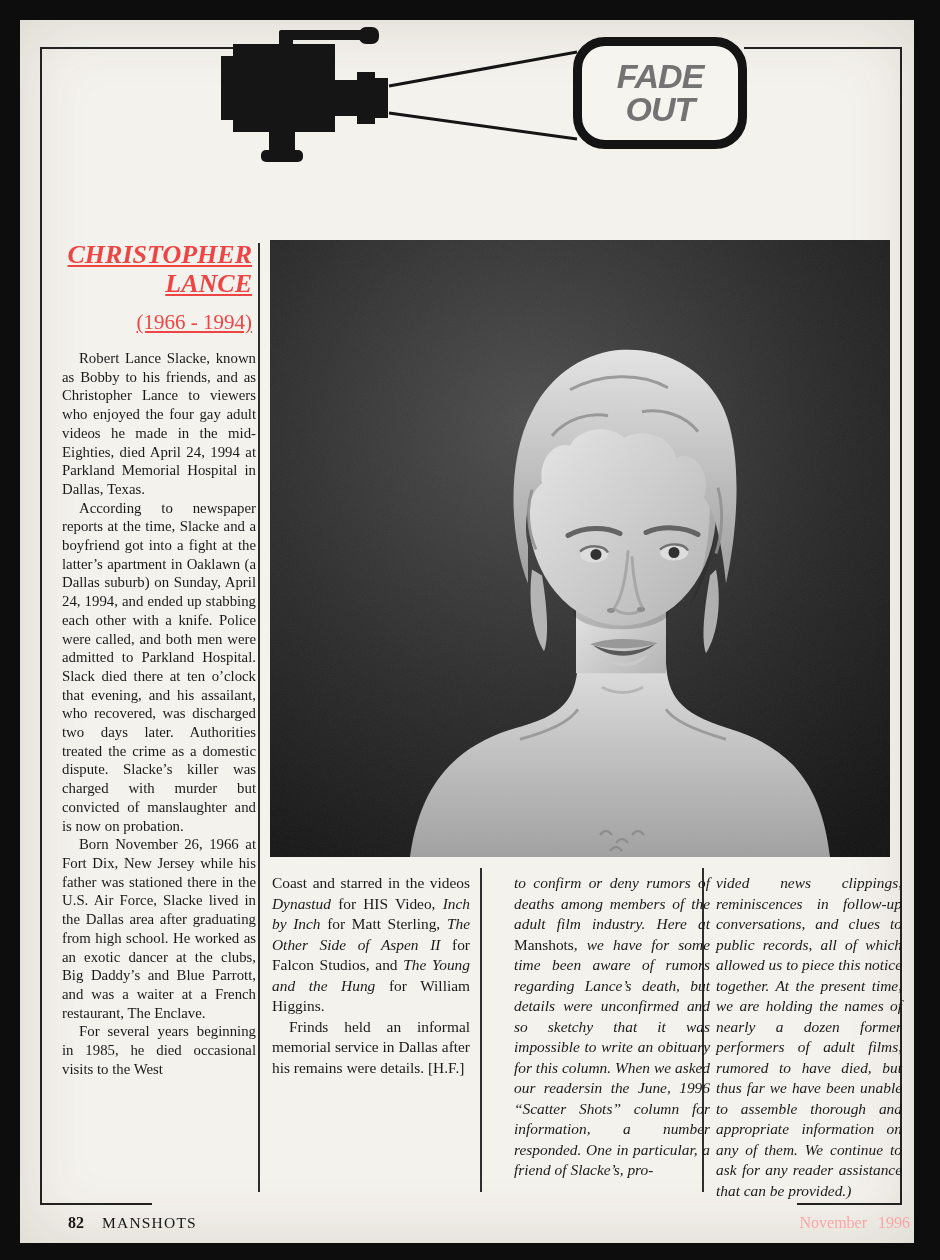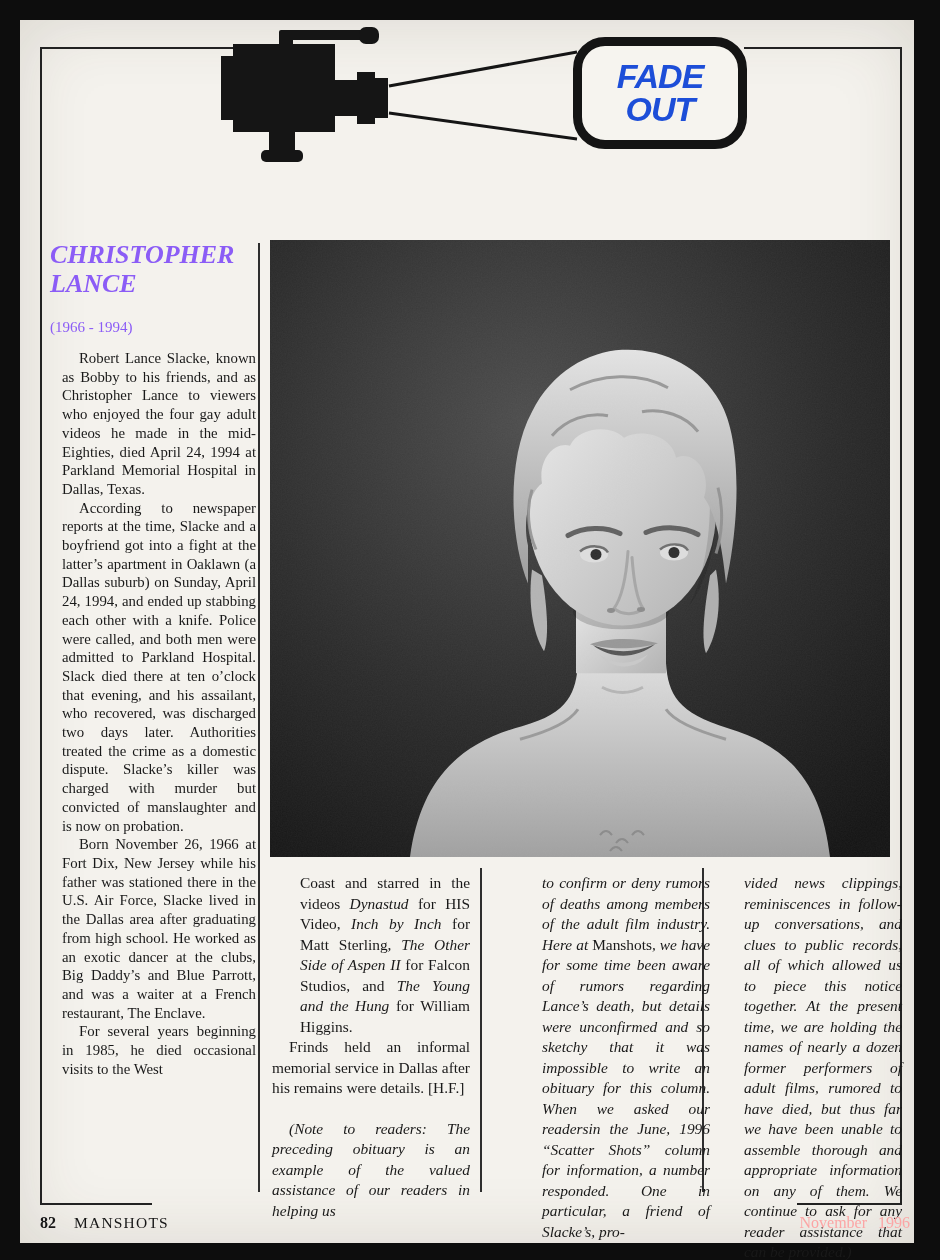--- a/index.html
+++ b/index.html
@@ -30,44 +30,44 @@
   .sep3{left:702px;top:868px;height:324px;}
 
   .header-art{position:absolute;left:0;top:0;width:940px;height:210px;}
 
   .badge{
     position:absolute;left:573px;top:37px;width:174px;height:112px;
     box-sizing:border-box;border:9px solid #141414;border-radius:32px;
     background:#f6f4ef;display:flex;flex-direction:column;
     align-items:center;justify-content:center;
     font-family:"Liberation Sans",sans-serif;font-weight:bold;font-style:italic;
-    font-size:34px;line-height:.98;color:#1d4ed8;letter-spacing:-1px;
+    font-size:34px;line-height:.98;color:#737373;letter-spacing:-1px;
   }
 
-  .title-block{position:absolute;left:50px;top:240px;width:202px;text-align:left;color:#8b5cf6;}
+  .title-block{position:absolute;left:50px;top:240px;width:202px;text-align:right;color:#ef4444;text-decoration:underline;}
   .title-line{font-size:26px;font-weight:bold;font-style:italic;line-height:1.13;}
-  .subtitle{font-size:15px;margin-top:20px;font-weight:normal;}
+  .subtitle{font-size:21px;margin-top:11px;font-weight:normal;}
 
   .copy p{margin:0;text-align:justify;color:#191919;}
   .copy p{text-indent:17px;}
-  .copy p.noindent{text-indent:0;margin-left:28px;}
+  .copy p.noindent{text-indent:0;}
 
   .colL{position:absolute;left:56px;top:349px;width:194px;font-size:14.8px;line-height:18.7px;margin-left:6px;}
   .colB{position:absolute;top:873px;font-size:15.4px;line-height:20.5px;}
   .col2{left:272px;width:198px;}
   .col3{left:514px;width:196px;}
   .col4{left:716px;width:186px;font-family:Liberation Serif, serif;}
   .italic{font-style:italic;}
   .gap-before{margin-top:20px !important;}
 
   .photo{position:absolute;left:270px;top:240px;width:620px;height:617px;background:#1c1c1c;}
   .photo svg{display:block;width:100%;height:100%;}
 
   .footer-left{position:absolute;left:40px;top:1214px;font-size:16px;color:#161616;}
-  .footer-num{font-weight:bold;}
+  .footer-num{font-weight:bold;margin-left:28px;}
   .footer-mag{margin-left:14px;letter-spacing:1.2px;font-size:15.5px;}
   .footer-right{position:absolute;left:700px;top:1214px;width:210px;text-align:right;font-size:16px;word-spacing:7px;color:#fca5a5;}
 </style>
 </head>
 <body>
 
 <div class="paper"></div>
 
 <div class="rule rule-left"></div>
 <div class="rule rule-right"></div>
@@ -189,21 +189,20 @@
       <path d="M262,250 C256,270 258,292 266,310"></path>
       <path d="M448,248 C454,270 452,296 446,314"></path>
     </g>
     <rect width="620" height="618" filter="url(#grainF)"></rect>
   </svg>
 </div>
 
 <div class="colB col2 copy">
   <p class="noindent"><span>Coast and starred in the videos </span><span style="font-style: italic;">Dynastud</span><span> for HIS Video, </span><span style="font-style: italic;">Inch by Inch</span><span> for Matt Sterling, </span><span style="font-style: italic;">The Other Side of Aspen II</span><span> for Falcon Studios, and </span><span style="font-style: italic;">The Young and the Hung</span><span> for William Higgins.</span></p>
   <p>Frinds held an informal memorial service in Dallas after his remains were details. [H.F.]</p>
-  <p class="italic gap-before">(Note to readers: The preceding obituary is an example of the valued assistance of our readers in helping us</p>
 </div>
 
 <div class="colB col3 copy">
   <p class="noindent italic"><span>to confirm or deny rumors of deaths among members of the adult film industry. Here at </span><span style="font-style: normal;">Manshots</span><span>, we have for some time been aware of rumors regarding Lance’s death, but details were unconfirmed and so sketchy that it was impossible to write an obituary for this column. When we asked our readersin the June, 1996 “Scatter Shots” column for information, a number responded. One in particular, a friend of Slacke’s, pro-</span></p>
 </div>
 
 <div class="colB col4 copy">
   <p class="noindent italic">vided news clippings, reminiscences in follow-up conversations, and clues to public records, all of which allowed us to piece this notice together. At the present time, we are holding the names of nearly a dozen former performers of adult films, rumored to have died, but thus far we have been unable to assemble thorough and appropriate information on any of them. We continue to ask for any reader assistance that can be provided.)</p>
 </div>
 

